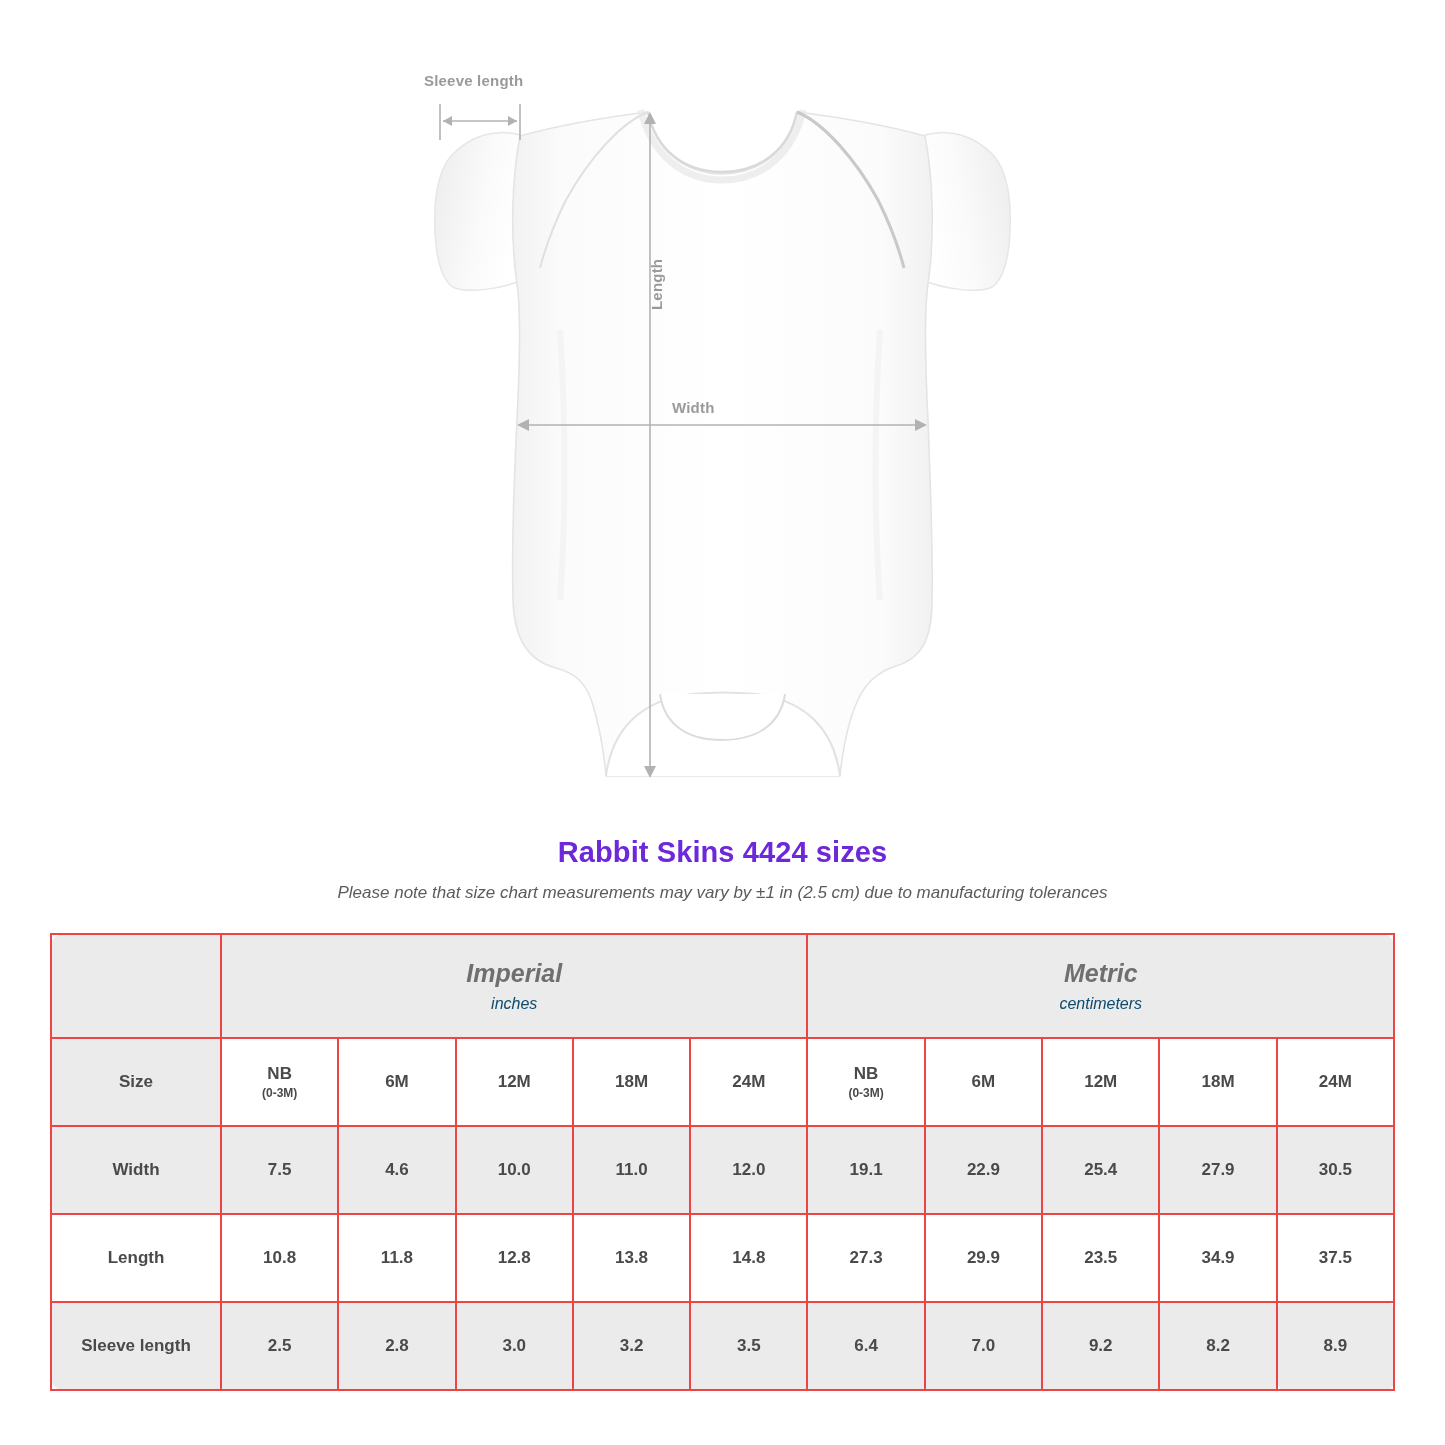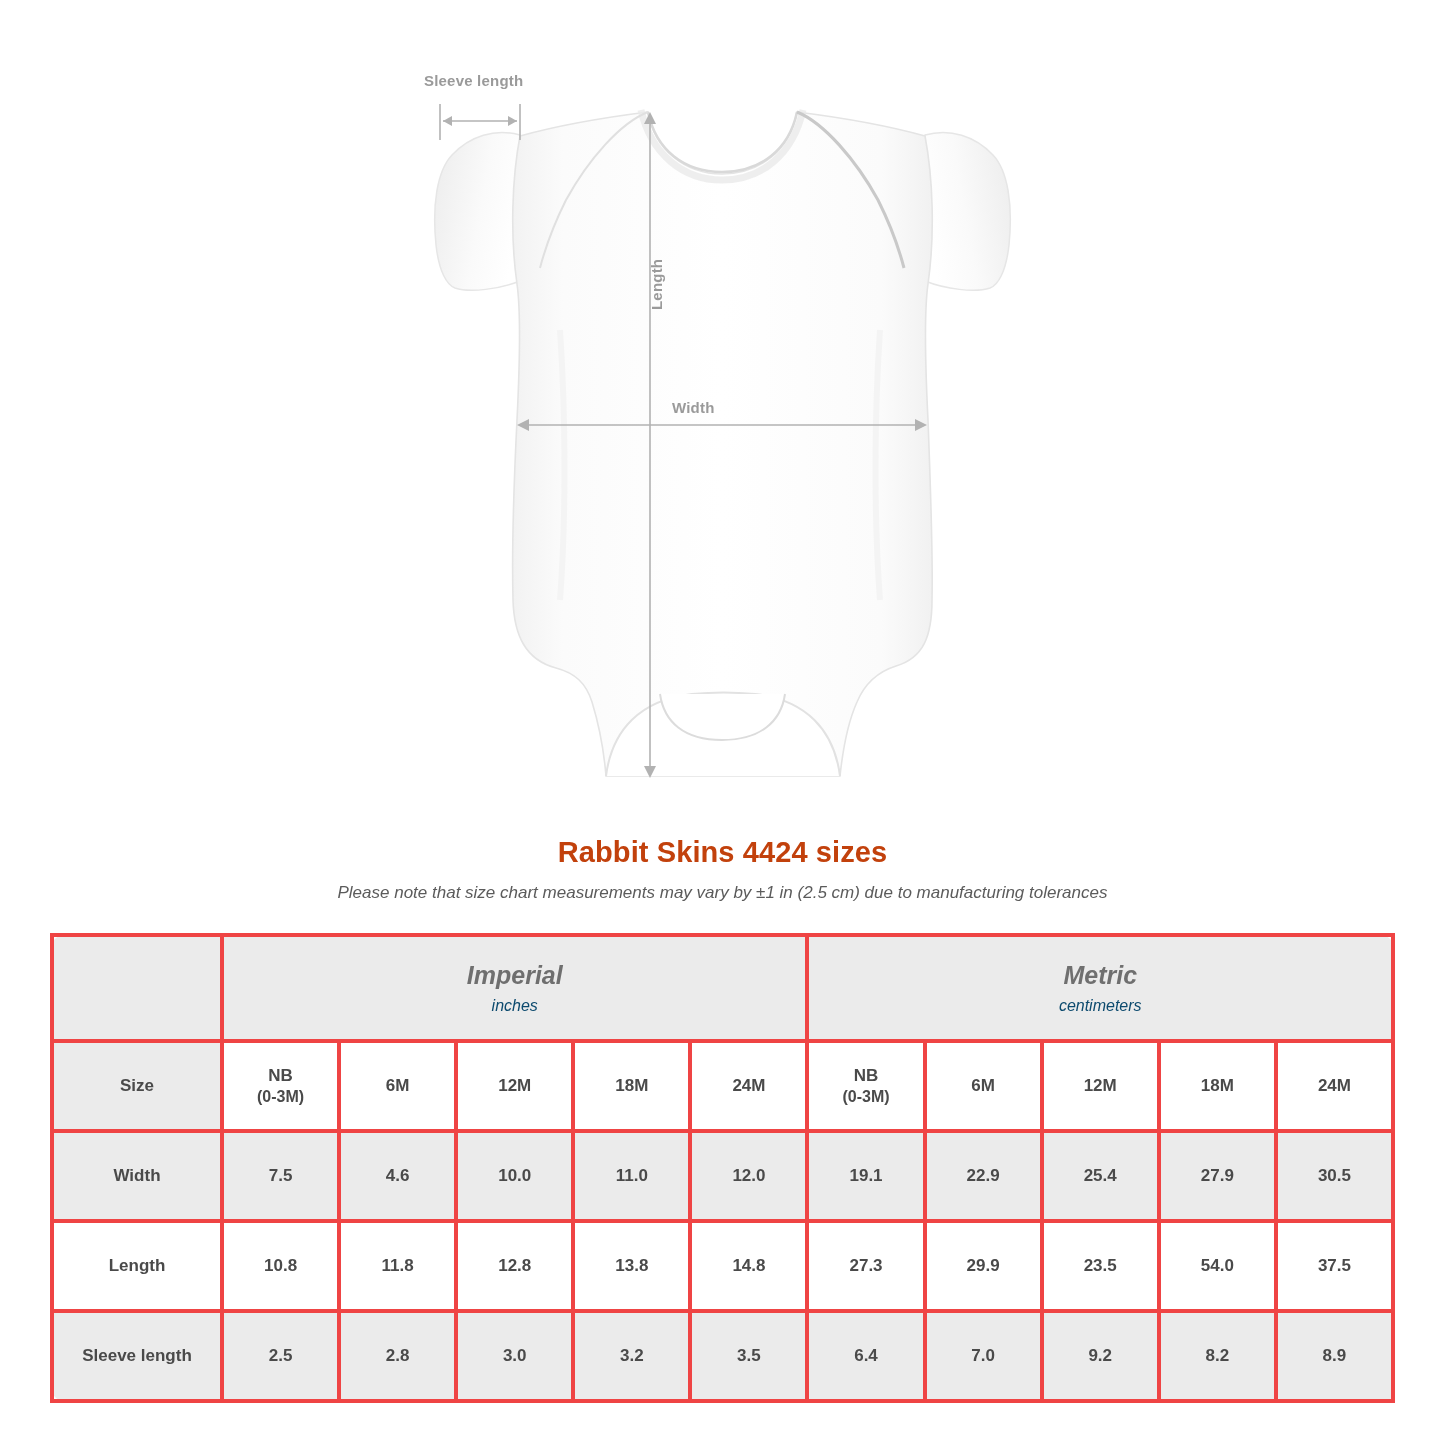--- a/index.html
+++ b/index.html
@@ -63,21 +63,21 @@
   }
 
   
   .title-block {
     text-align: center;
     margin-top: 6px;
   }
   .chart-title {
     font-size: 29px;
     font-weight: bold;
-    color: #c2410c;
+    color: #6d28d9;
     margin: 0;
     letter-spacing: .1px;
   }
   .chart-note {
     font-size: 17px;
     font-style: italic;
     color: #5b5b5b;
     margin-top: 14px;
   }
 
@@ -86,21 +86,21 @@
     margin: 30px auto 0 auto;
     width: 1345px;
   }
   table.size-chart {
     border-collapse: collapse;
     width: 100%;
     table-layout: fixed;
   }
   table.size-chart td,
   table.size-chart th {
-    border: 4px solid #ef4444;
+    border: 2px solid #ef4444;
     text-align: center;
     vertical-align: middle;
     font-size: 17px;
     color: #4a4a4a;
     font-weight: bold;
   }
   .unit-head {
     background: #ebebeb;
     height: 100px;
   }
@@ -146,21 +146,21 @@
     background: #ffffff;
   }
   tr.data-row:last-child td.rowhead {
     border-bottom-left-radius: 12px;
   }
   tr.data-row:last-child td:last-child {
     border-bottom-right-radius: 12px;
     border-radius: 8px;
   }
   .size-main { display: block; }
-  .size-sub { display: block; font-size: 16px; margin-top: 2px; text-align: center; }
+  .size-sub { display: block; font-size: 12px; margin-top: 2px; text-align: center; }
   .col-label { width: 170px; }
 </style>
 </head>
 <body>
 
 <div class="page">
 
   <div class="illustration">
     <div class="garment-wrap">
       <svg class="garment-svg" width="1445" height="830" viewBox="0 0 1445 830" xmlns="http://www.w3.org/2000/svg">
@@ -332,21 +332,21 @@
         <tr class="data-row plain">
           <td class="rowhead">Length</td>
           <td>10.8</td>
           <td>11.8</td>
           <td>12.8</td>
           <td>13.8</td>
           <td>14.8</td>
           <td>27.3</td>
           <td>29.9</td>
           <td>23.5</td>
-          <td>54.0</td>
+          <td>34.9</td>
           <td>37.5</td>
         </tr>
 
         <tr class="data-row shaded">
           <td class="rowhead">Sleeve length</td>
           <td>2.5</td>
           <td>2.8</td>
           <td>3.0</td>
           <td>3.2</td>
           <td>3.5</td>

